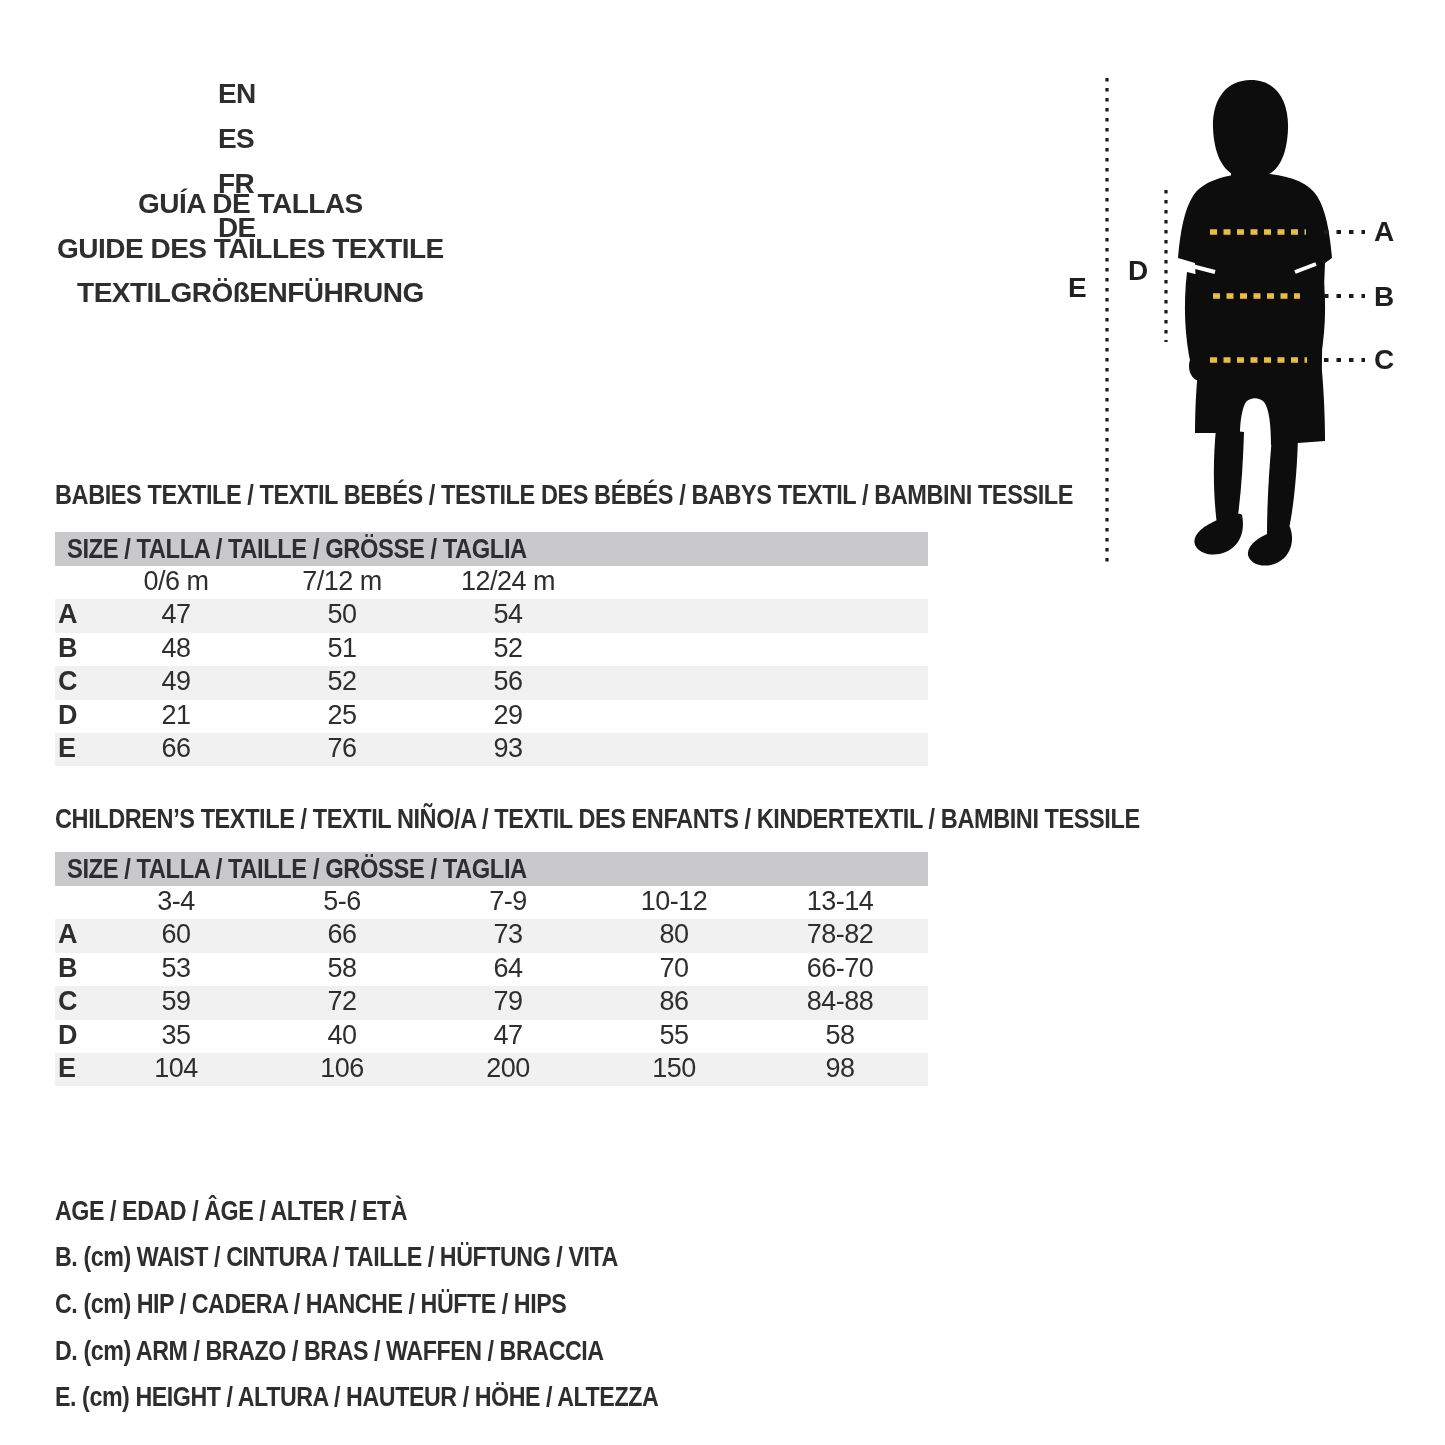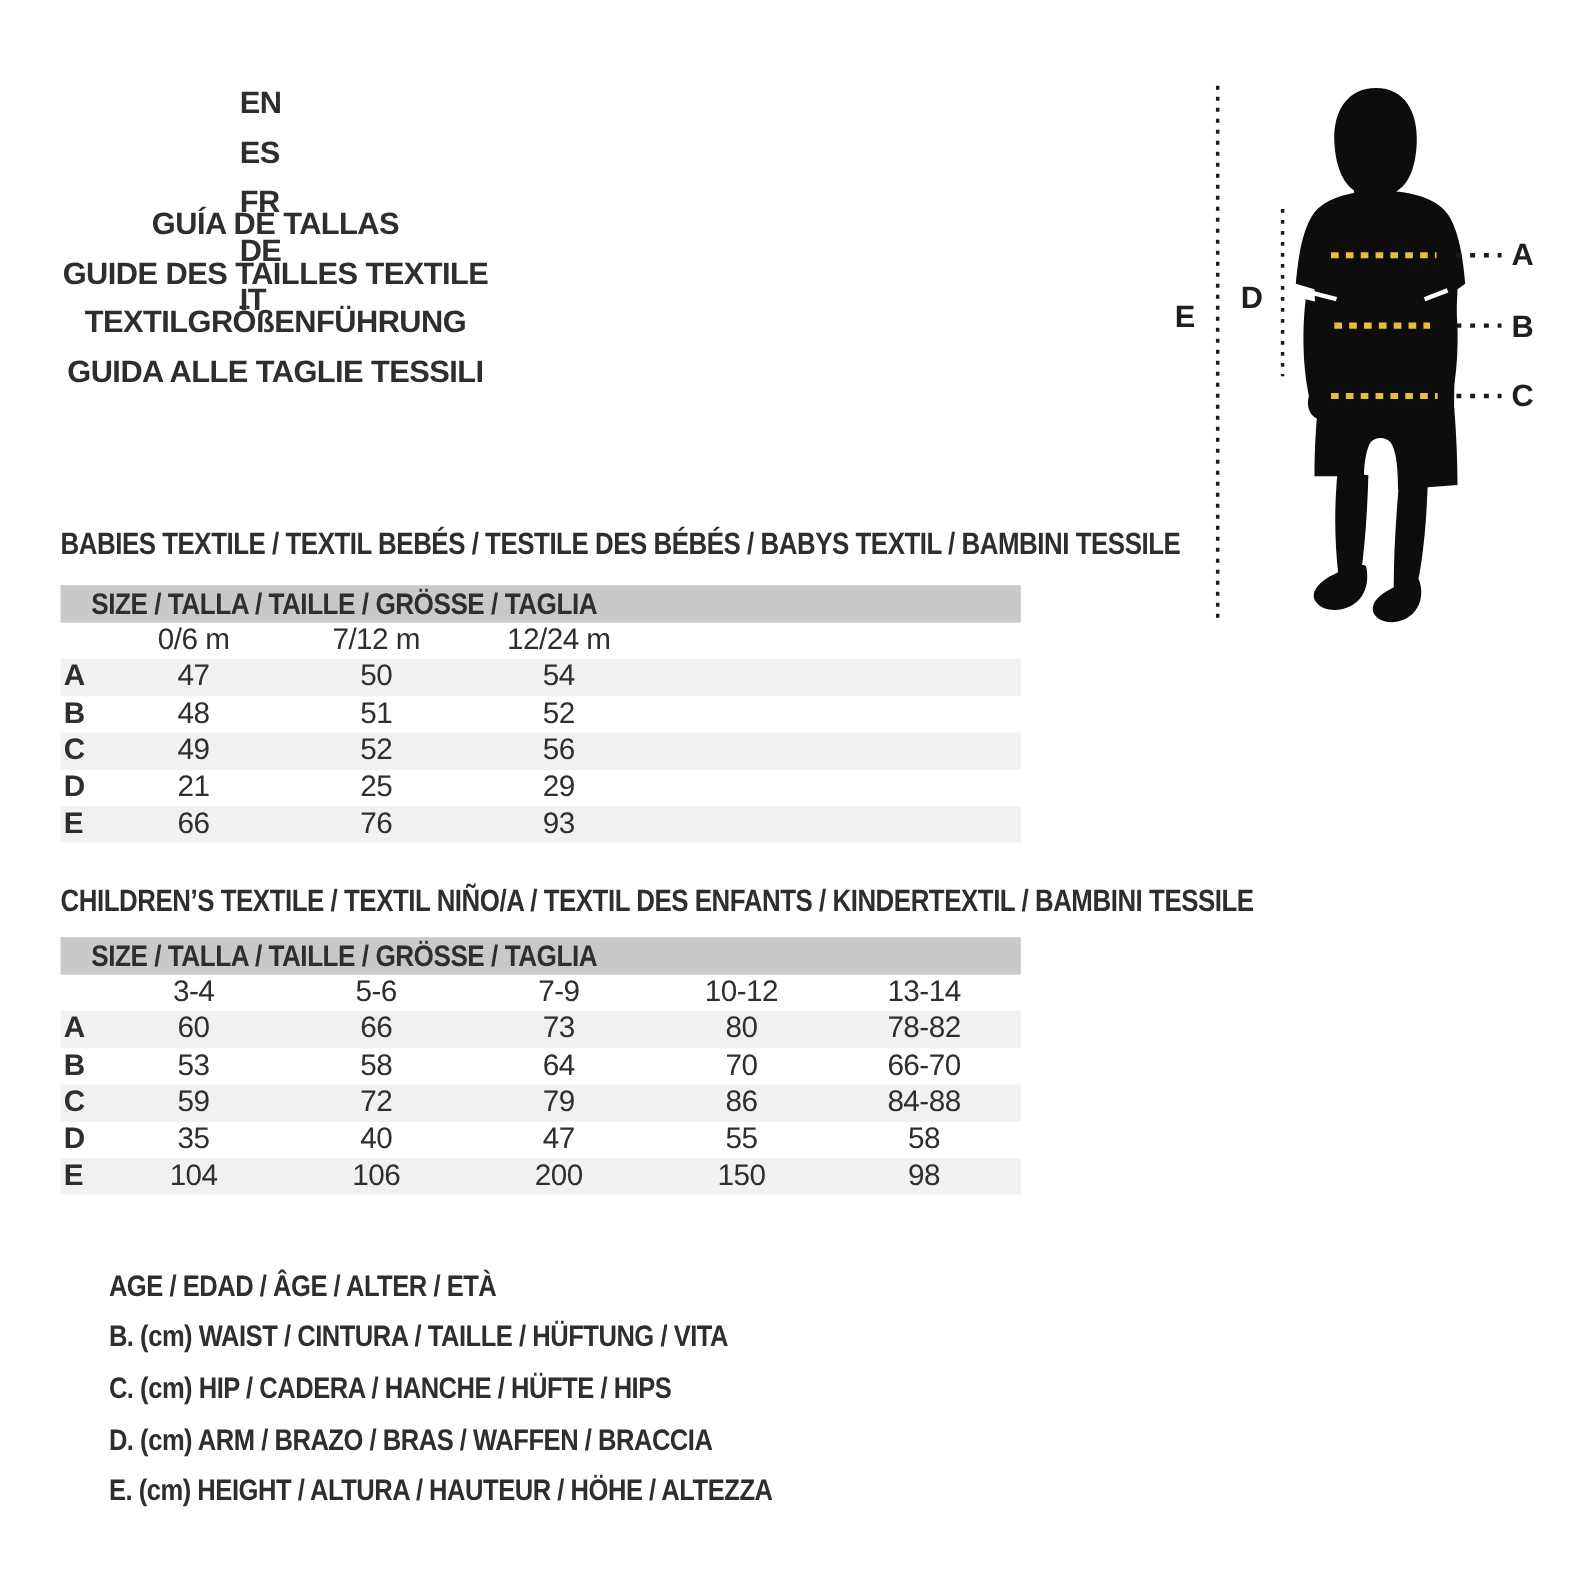--- a/index.html
+++ b/index.html
@@ -16,29 +16,29 @@
   .section-title{
     position:absolute;left:55px;font-size:28px;font-weight:700;letter-spacing:-0.5px;
     white-space:nowrap;transform:scaleX(0.84);transform-origin:0 0;
   }
   #babies-title{top:479px;}
   #children-title{top:803px;}
   
   .size-table{position:absolute;left:55px;width:873px;}
   #babies-table{top:532px;}
   #children-table{top:852px;}
-  .size-bar{height:34px;background:#c9c9cb;display:flex;align-items:center;padding-left:28px;box-sizing:border-box;}
+  .size-bar{height:34px;background:#c9c9cb;display:flex;align-items:center;padding-left:12px;box-sizing:border-box;}
   .size-bar .condense{font-size:27px;font-weight:700;letter-spacing:-0.5px;}
   .condense{display:inline-block;white-space:nowrap;transform:scaleX(0.88);transform-origin:0 50%;}
   .t-row{display:flex;height:33.4px;align-items:flex-start;font-size:27px;letter-spacing:-0.5px;}
   .t-row.stripe{background:#f1f1f1;}
   .t-label{width:38px;flex:0 0 38px;padding-left:3px;box-sizing:border-box;font-weight:700;}
   .t-cell{width:166px;flex:0 0 166px;text-align:center;font-weight:400;}
   
-  .legend{position:absolute;left:55px;top:1146px;margin-left:44px;}
+  .legend{position:absolute;left:55px;top:1188px;}
   .legend-line{height:46.6px;display:flex;align-items:center;font-size:27px;font-weight:700;letter-spacing:-0.5px;}
   .legend-line .condense{transform:scaleX(0.86);}
   
   #figure{position:absolute;left:1060px;top:70px;width:370px;height:512px;}
   #figure svg{position:absolute;left:0;top:0;}
   .fig-label{position:absolute;font-size:28px;font-weight:700;color:#1f1f1f;}
   #label-a{left:314px;top:146px;}
   #label-b{left:314px;top:211px;}
   #label-c{left:314px;top:274px;}
   #label-d{left:68px;top:185px;}
@@ -56,24 +56,20 @@
     <span class="lang-title">GUÍA DE TALLAS</span>
   </div>
   <div class="lang-row">
     <span class="lang-code">FR</span>
     <span class="lang-title">GUIDE DES TAILLES TEXTILE</span>
   </div>
   <div class="lang-row">
     <span class="lang-code">DE</span>
     <span class="lang-title">TEXTILGRÖßENFÜHRUNG</span>
   </div>
-  <div class="lang-row">
-    <span class="lang-code">IT</span>
-    <span class="lang-title">GUIDA ALLE TAGLIE TESSILI</span>
-  </div>
 </div>
 
 <div id="figure">
   <svg width="370" height="512" viewBox="0 0 370 512">
 
     <line x1="47" y1="8" x2="47" y2="492" stroke="#1b1b1b" stroke-width="3.2" stroke-dasharray="3.5 6.5"></line>
 
     <line x1="106" y1="120" x2="106" y2="272" stroke="#1b1b1b" stroke-width="3.2" stroke-dasharray="3.5 6.5"></line>
 
     <g transform="translate(105,5)" fill="#0d0d0d">

